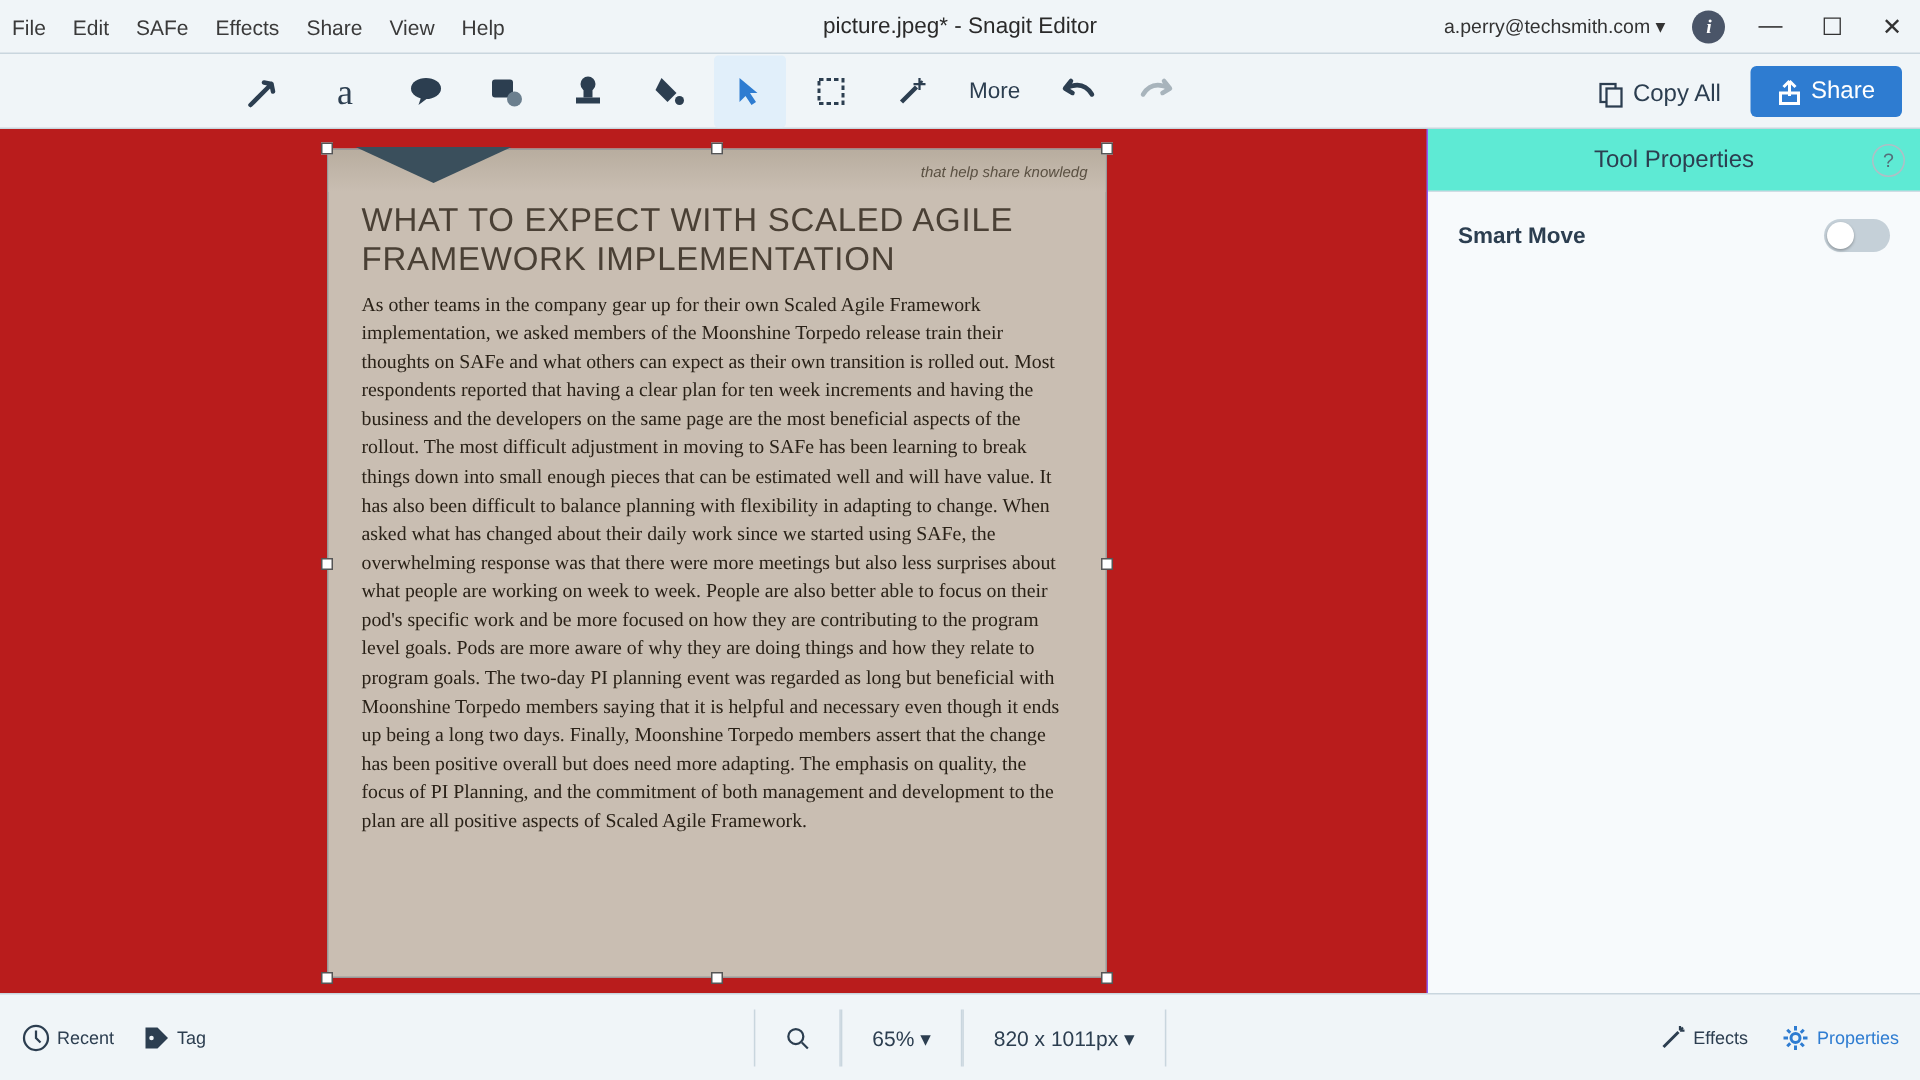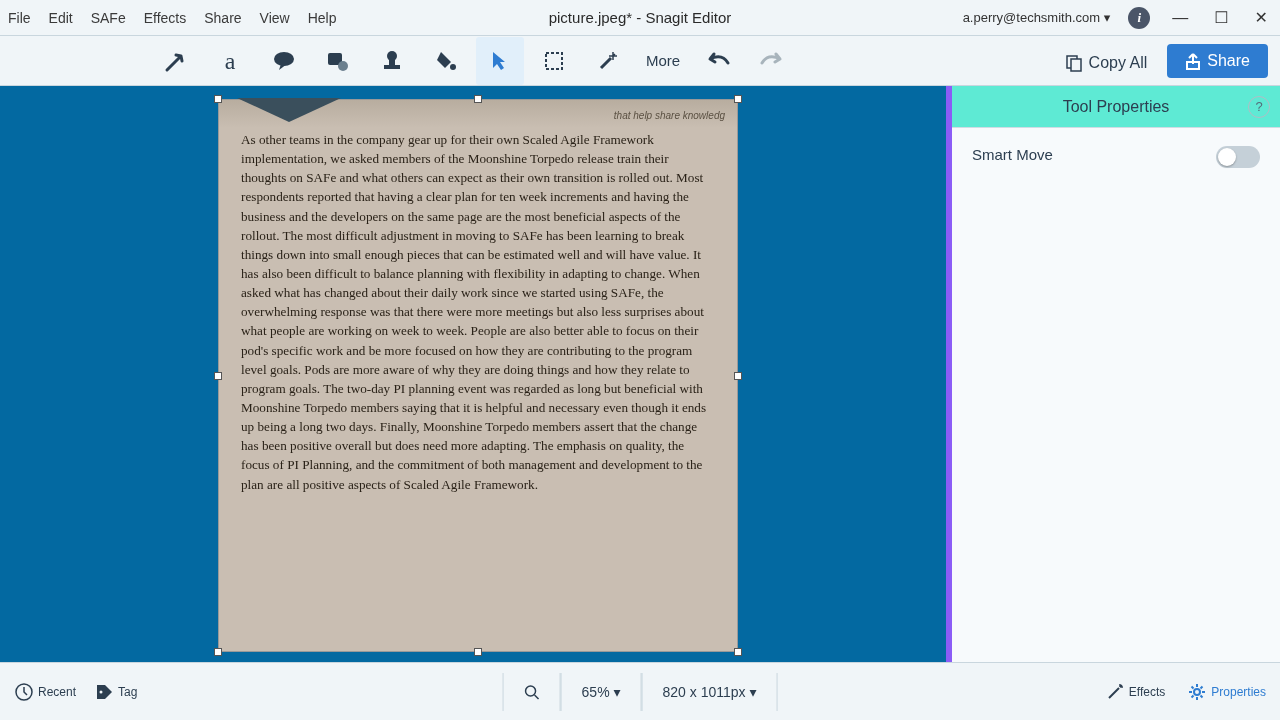--- a/index.html
+++ b/index.html
@@ -26,36 +26,36 @@
 .tb-center { display: flex; align-items: center; gap: 6px; margin-left: 140px; }
 .tool { width: 48px; height: 48px; display: flex; align-items: center; justify-content: center; cursor: pointer; border-radius: 3px; }
 .tool.active { background: #e1effa; }
 .more { font-size: 15px; color: #2c3e50; padding: 0 8px; cursor: pointer; }
 .tb-right { margin-left: auto; display: flex; align-items: flex-end; gap: 10px; }
 .copyall { display: flex; align-items: center; gap: 6px; font-size: 16px; color: #2c3e50; cursor: pointer; padding: 6px 10px; }
 .sharebtn { display: flex; align-items: center; gap: 6px; background: #2e7cd1; color: #fff; font-size: 16px; padding: 8px 18px; border-radius: 4px; cursor: pointer; }
 
 
 .main { display: flex; height: 576px; }
-.canvas-area { flex: 1; background: #0369a1; position: relative; overflow: hidden; border-right: 6px solid #8b5cf6; }
+.canvas-area { flex: 1; background: #b91c1c; position: relative; overflow: hidden; border-right: 1px solid #8b5cf6; }
 .document { position: absolute; left: 218px; top: 13px; width: 520px; height: 553px; background: #c9beb2; border: 1px solid #999; }
 .doc-header { height: 28px; background: linear-gradient(#b8ad9f, #c9beb2); position: relative; }
 .doc-triangle { position: absolute; left: 18px; top: -2px; width: 0; height: 0; border-left: 52px solid transparent; border-right: 52px solid transparent; border-top: 24px solid #3a4f5c; }
 .doc-sub { position: absolute; right: 12px; top: 10px; font-size: 10px; color: #5a5042; font-style: italic; }
 .doc-title { font-family: "Arial Narrow", Arial, sans-serif; font-size: 22px; font-weight: 400; letter-spacing: 0.5px; color: #4a4035; padding: 6px 22px 4px; line-height: 1.2; font-stretch: condensed; }
 .doc-body { font-family: Georgia, serif; font-size: 13.2px; color: #2a2218; padding: 2px 22px 10px; line-height: 1.45; text-align: left; }
 .handle { position: absolute; width: 8px; height: 8px; background: #fff; border: 1px solid #555; }
 
 
 .props { width: 328px; background: #f7fafc; }
 .props-header { height: 42px; background: #5eead4; border-bottom: 1px solid #d0dce4; display: flex; align-items: center; justify-content: center; position: relative; }
 .props-header span { font-size: 16px; color: #2c3e50; }
 .helpq { position: absolute; right: 10px; width: 22px; height: 22px; border: 1px solid #b0bec5; border-radius: 50%; display: flex; align-items: center; justify-content: center; font-size: 13px; color: #546e7a; cursor: pointer; }
 .props-body { padding: 18px 20px; }
-.proprow { display: flex; justify-content: space-between; }
+.proprow { display: flex; align-items: center; justify-content: space-between; font-weight: bold; }
 .proprow label { font-size: 15px; color: #2c3e50; }
 .toggle { width: 44px; height: 22px; background: #c5d0d8; border-radius: 11px; position: relative; cursor: pointer; }
 .toggle .knob { width: 18px; height: 18px; background: #fff; border-radius: 50%; position: absolute; top: 2px; left: 2px; box-shadow: 0 1px 2px rgba(0,0,0,0.3); }
 
 
 .statusbar { display: flex; align-items: center; height: 58px; background: #f0f5f8; border-top: 1px solid #c9d6de; padding: 0 14px; }
 .sb-left { display: flex; align-items: center; gap: 18px; }
 .sb-item { display: flex; align-items: center; gap: 4px; font-size: 12px; color: #2c3e50; cursor: pointer; }
 .sb-center { position: absolute; left: 50%; transform: translateX(-50%); display: flex; align-items: flex-start; gap: 0; }
 .sb-seg { padding: 0 20px; height: 38px; display: flex; align-items: center; gap: 6px; font-size: 14px; color: #2c3e50; border-left: 1px solid #c9d6de; border-right: 1px solid #c9d6de; }
@@ -170,20 +170,21 @@
   </div>
 </div>
 
 <div class="main">
   <div class="canvas-area">
     <div class="document">
       <div class="doc-header">
         <div class="doc-triangle"></div>
         <div class="doc-sub">that help share knowledg</div>
       </div>
+      <div class="doc-title">WHAT TO EXPECT WITH SCALED AGILE FRAMEWORK IMPLEMENTATION</div>
       <div class="doc-body">As other teams in the company gear up for their own Scaled Agile Framework implementation, we asked members of the Moonshine Torpedo release train their thoughts on SAFe and what others can expect as their own transition is rolled out. Most respondents reported that having a clear plan for ten week increments and having the business and the developers on the same page are the most beneficial aspects of the rollout. The most difficult adjustment in moving to SAFe has been learning to break things down into small enough pieces that can be estimated well and will have value. It has also been difficult to balance planning with flexibility in adapting to change. When asked what has changed about their daily work since we started using SAFe, the overwhelming response was that there were more meetings but also less surprises about what people are working on week to week. People are also better able to focus on their pod's specific work and be more focused on how they are contributing to the program level goals. Pods are more aware of why they are doing things and how they relate to program goals. The two-day PI planning event was regarded as long but beneficial with Moonshine Torpedo members saying that it is helpful and necessary even though it ends up being a long two days. Finally, Moonshine Torpedo members assert that the change has been positive overall but does need more adapting. The emphasis on quality, the focus of PI Planning, and the commitment of both management and development to the plan are all positive aspects of Scaled Agile Framework.</div>
     </div>
     <div class="handle" style="left:214px; top:9px;"></div>
     <div class="handle" style="left:474px; top:9px;"></div>
     <div class="handle" style="left:734px; top:9px;"></div>
     <div class="handle" style="left:214px; top:286px;"></div>
     <div class="handle" style="left:734px; top:286px;"></div>
     <div class="handle" style="left:214px; top:562px;"></div>
     <div class="handle" style="left:474px; top:562px;"></div>
     <div class="handle" style="left:734px; top:562px;"></div>

